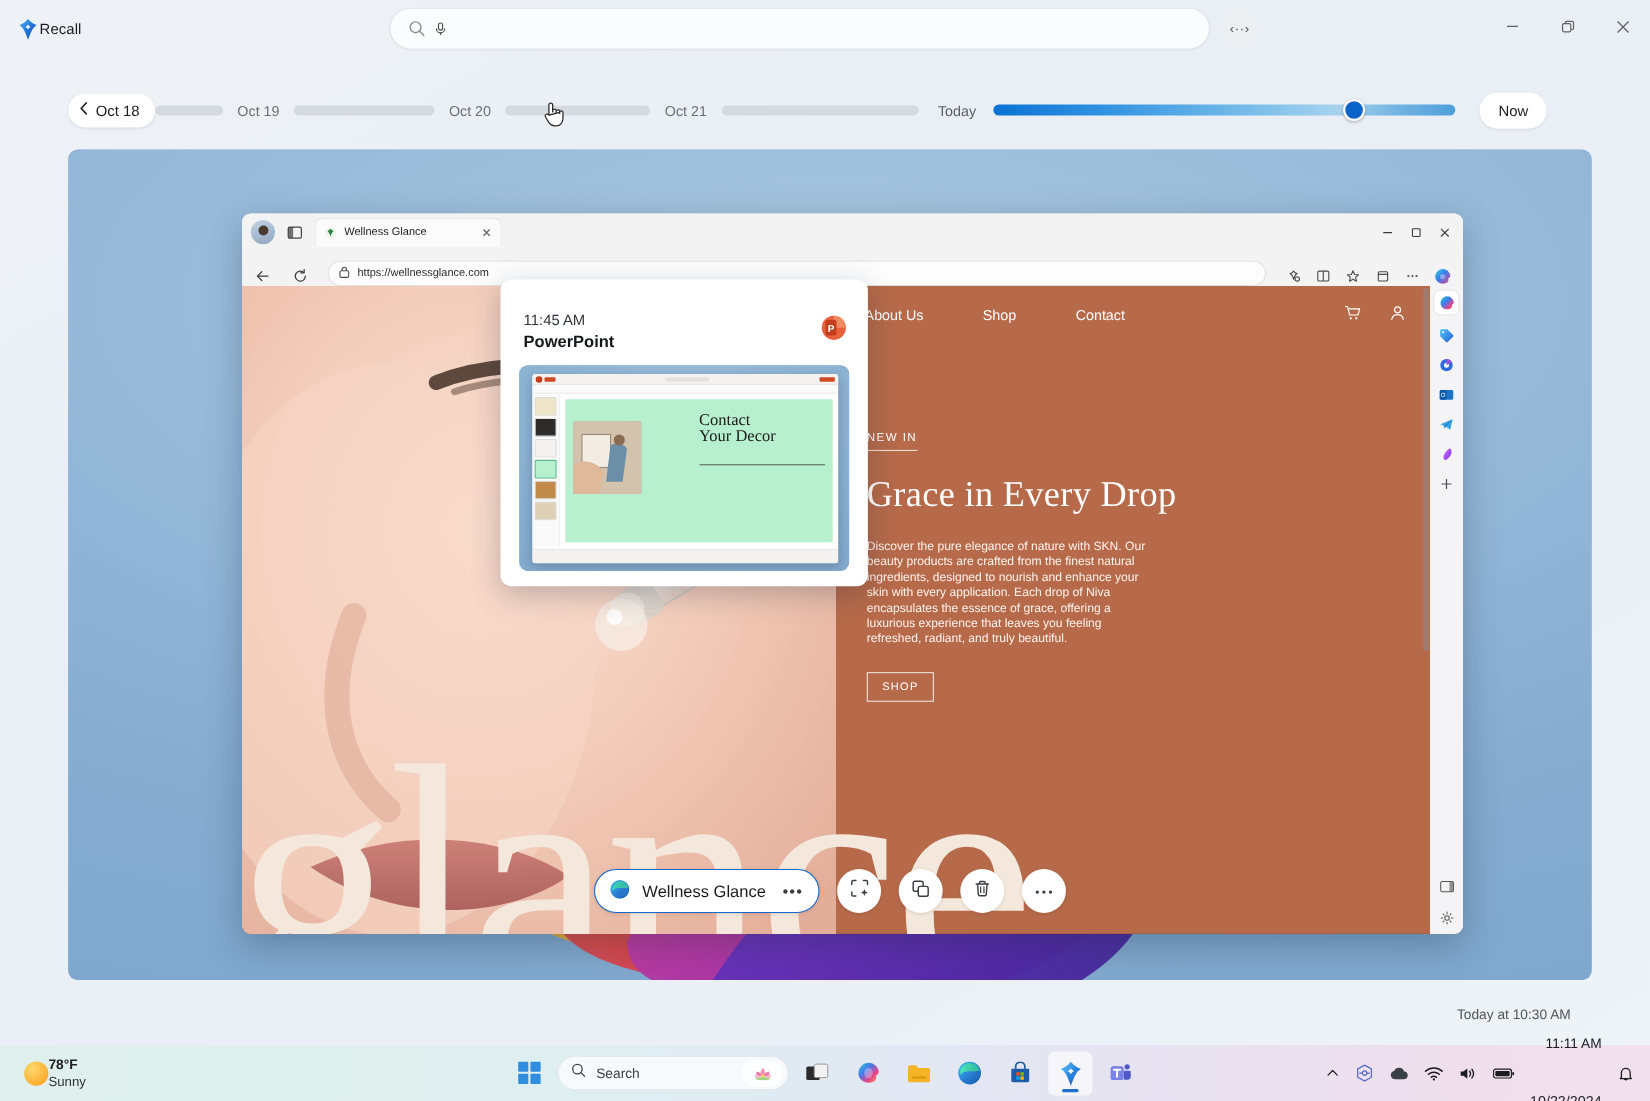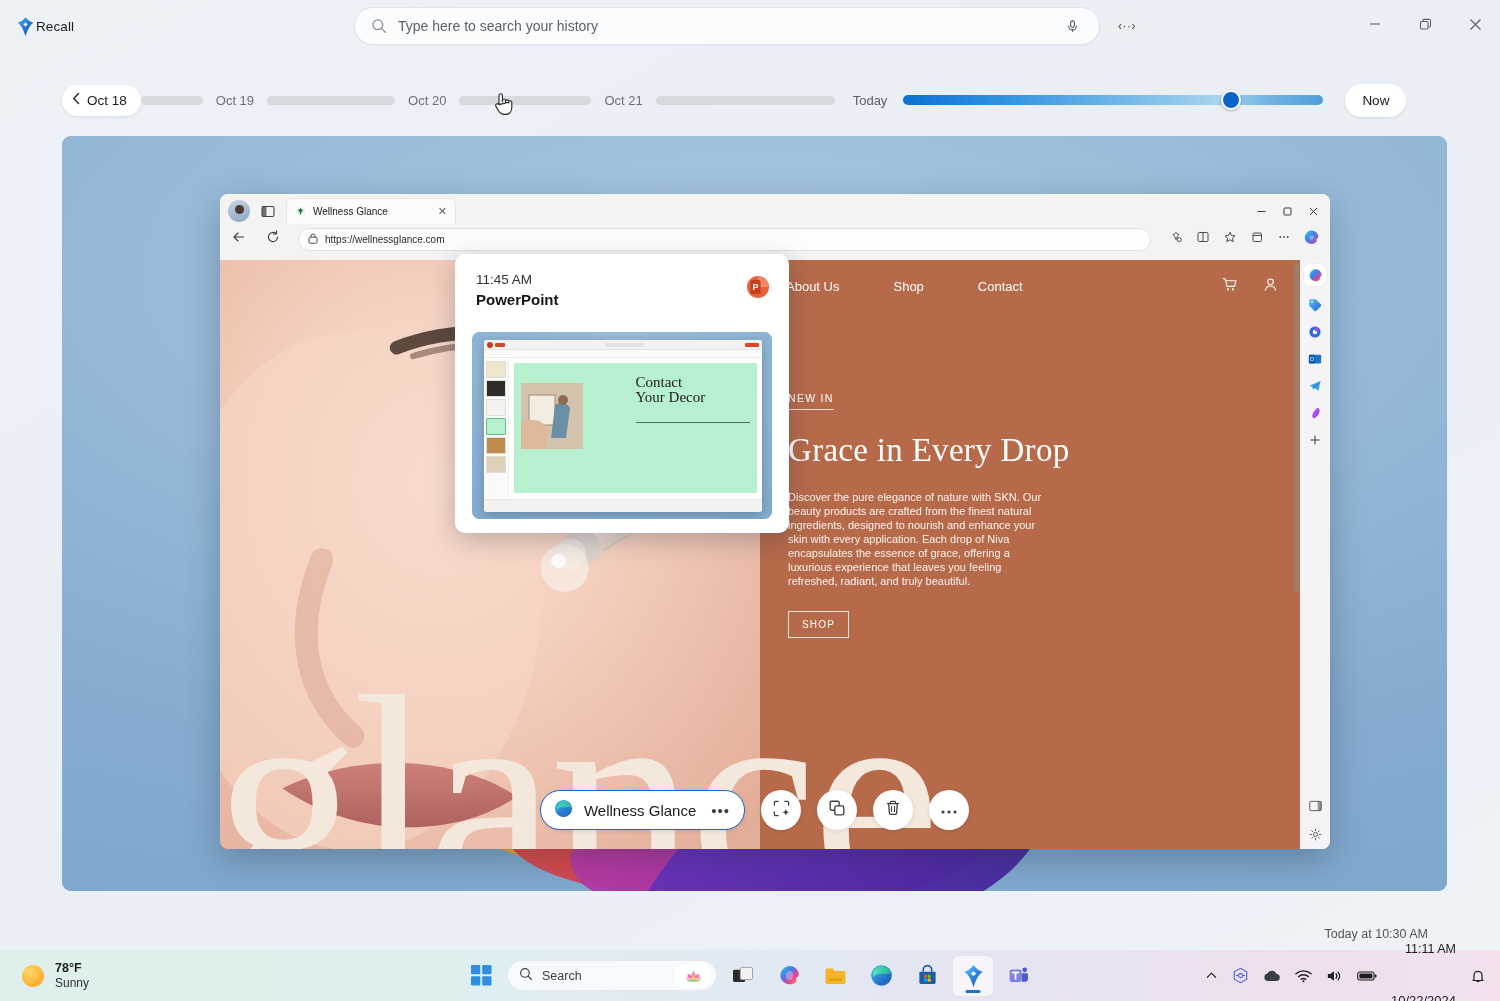--- a/index.html
+++ b/index.html
@@ -120,21 +120,21 @@
     height: 26px; border-radius: 6px 6px 0 0; background: #fbfbfb; display: flex; align-items: center;
     gap: 7px; padding: 0 8px; min-width: 170px; font-size: 10px; color: #222; flex: none;
     border: 1px solid #e6e6e6; border-bottom: none;
   }
   .tab-fav { width: 11px; height: 11px; flex: none; }
   .tab-title { flex: 1; white-space: nowrap; overflow: hidden; font-size: 10px; }
   .tab-x { font-size: 11px; color: #606060; }
   .edge-win-ctl { position: absolute; right: 4px; top: 0; height: 34px; display: flex; align-items: center; gap: 0; }
   .ewc { width: 26px; height: 28px; display: flex; align-items: center; justify-content: center; font-size: 10px; color: #3a3a3a; }
 
-  .edge-nav { height: 32px; display: flex; align-items: flex-start; gap: 16px; padding: 0 10px; background: #f3f3f3; position: relative; }
+  .edge-nav { height: 32px; display: flex; align-items: flex-end; gap: 16px; padding: 0 10px; background: #f3f3f3; position: relative; }
   .nav-ic { width: 18px; height: 18px; display: flex; align-items: center; justify-content: center; color: #404040; flex: none; }
   .urlbar {
     flex: 1; height: 23px; border-radius: 12px; background: #fdfdfd; border: 1px solid #e1e1e1;
     display: flex; align-items: center; gap: 7px; padding: 0 9px; font-size: 10px; color: #2b2b2b;
   }
   .url-text { flex: 1; white-space: nowrap; overflow: hidden; }
   .nav-right { display: flex; align-items: center; gap: 9px; flex: none; }
 
   
   .site { position: absolute; left: 0; right: 30px; top: 66px; bottom: 0; display: flex; overflow: hidden; background: #000000; }
@@ -164,21 +164,21 @@
   .side-copilot { width: 22px; height: 22px; border-radius: 6px; background: #fff; display:flex; align-items:center; justify-content:center; box-shadow: 0 0 2px rgba(0,0,0,.1); }
   .side-bottom { position: absolute; bottom: 6px; display: flex; flex-direction: column; gap: 12px; align-items: center; }
   .edge-scrollbar { position: absolute; right: 31px; top: 68px; width: 5px; height: 330px; border-radius: 3px; background: #8d8d8d; opacity: .55; }
 
   
   .preview {
     position: absolute; left: 393px; top: 118px; width: 334px; height: 279px;
     background: #fff; border-radius: 10px; box-shadow: 0 7px 26px rgba(25,40,60,.26);
     overflow: hidden; z-index: 40;
   }
-  .pv-head { padding: 18px 18px 0 21px; display: flex; justify-content: space-between; }
+  .pv-head { padding: 29px 18px 0 21px; display: flex; justify-content: space-between; }
   .pv-time { font-size: 13.5px; color: #30343a; }
   .pv-app { font-size: 15px; font-weight: bold; color: #14171a; margin-top: 4px; }
   .pv-icon { width: 26px; height: 26px; margin-top: 2px; }
   .pv-thumb { position: absolute; left: 17px; right: 17px; top: 78px; bottom: 14px; border-radius: 8px; overflow: hidden; background: #8fb4d4; }
   .pv-thumb .pv-wall { position: absolute; inset: 0; background: radial-gradient(110% 110% at 50% 20%, #9dc0dc 0%, #8bb2d4 55%, #80a9ce 100%); }
   .pv-ppt { position: absolute; left: 12px; top: 8px; right: 10px; bottom: 7px; background: #fff; border-radius: 3px; box-shadow: 0 3px 12px rgba(0,0,0,.23); overflow: hidden; }
   .ppt-tb { height: 10px; background: #f3f2f1; border-bottom: 1px solid #e7e6e5; display:flex; align-items:center; gap:2px; padding: 0 3px; }
   .ppt-ribbon { height: 8px; background: #fafafa; border-bottom: 1px solid #edecec; }
   .ppt-body { position: absolute; left: 0; right: 0; top: 19px; bottom: 15px; display: flex; }
   .ppt-rail { width: 25px; background: #fafafa; padding: 2px 2px; display: flex; flex-direction: column; gap: 2px; border-right: 1px solid #eee; }
@@ -196,27 +196,27 @@
     height: 40px; border-radius: 21px; background: #fff; border: 1.6px solid #1567c8;
     display: flex; align-items: center; gap: 11px; padding: 0 14px 0 13px;
     font-size: 15px; color: #1b1b1d; box-shadow: 0 1px 4px rgba(0,0,0,.10);
   }
   .pill-more { letter-spacing: 1px; color: #3b3f44; font-size: 15px; padding-left: 4px; }
   .round-btn {
     width: 40px; height: 40px; border-radius: 50%; background: #fff;
     display: flex; align-items: center; justify-content: center;
     box-shadow: 0 1px 4px rgba(0,0,0,.10);
   }
-  .stamp { position: absolute; right: 72px; bottom: 60px; font-size: 12.5px; color: #51555a; }
+  .stamp { position: absolute; right: 72px; bottom: 72px; font-size: 12.5px; color: #51555a; }
 
   
   .taskbar { position: absolute; left: 0; right: 0; bottom: 0; height: 51px;
     background: linear-gradient(90deg,#dff0ec 0%, #def0ec 18%, #dfeef1 35%, #e2e8f3 55%, #e8e2f1 72%, #efdfed 88%, #f3e2ee 100%);
     display: flex; align-items: center; }
-  .tb-weather { display: flex; align-items: center; gap: 11px; padding-left: 22px; width: 230px; }
+  .tb-weather { display: flex; align-items: center; padding-left: 22px; width: 230px; }
   .sun { width: 22px; height: 22px; border-radius: 50%; background: radial-gradient(circle at 34% 30%, #ffd96b, #ffab2e 75%, #ff9e1b); }
   .w-temp { font-size: 12.5px; color: #1d1d1f; font-weight: bold; }
   .w-cond { font-size: 12px; color: #2e3134; margin-top: 1px; }
 
   .tb-center { position: absolute; left: 50%; transform: translateX(-50%); display: flex; align-items: center; gap: 6px; }
   .start-btn { width: 40px; height: 40px; display:flex; align-items:center; justify-content:center; border-radius: 5px; }
   .tb-search {
     width: 210px; height: 31px; border-radius: 16px; background: rgba(255,255,255,.72);
     border: 1px solid rgba(0,0,0,.07); display: flex; align-items: center; padding: 0 4px 0 11px; gap: 9px;
   }
@@ -256,21 +256,20 @@
     </div>
 
     <div class="searchwrap">
       <div class="searchbox">
         <span class="mag">
           <svg viewBox="0 0 16 16" width="16" height="16">
               <circle cx="6.8" cy="6.8" r="4.9" fill="none" stroke="#4a4e52" stroke-width="1.3"></circle>
               <line x1="10.4" y1="10.4" x2="14.3" y2="14.3" stroke="#4a4e52" stroke-width="1.3" stroke-linecap="round"></line>
             </svg>
         </span>
-        <input class="search-input" type="text" placeholder="Type here to search your history" style="">
         <span class="mic-btn">
           <svg viewBox="0 0 16 16" width="15" height="15">
               <rect x="6" y="2" width="4" height="7" rx="2" fill="none" stroke="#4a4e52" stroke-width="1.1"></rect>
               <path d="M4 7.6a4 4 0 0 0 8 0" fill="none" stroke="#4a4e52" stroke-width="1.1" stroke-linecap="round"></path>
               <line x1="8" y1="11.6" x2="8" y2="13.6" stroke="#4a4e52" stroke-width="1.1"></line>
             </svg>
         </span>
       </div>
       <div class="opt-btn">‹··›</div>
     </div>

